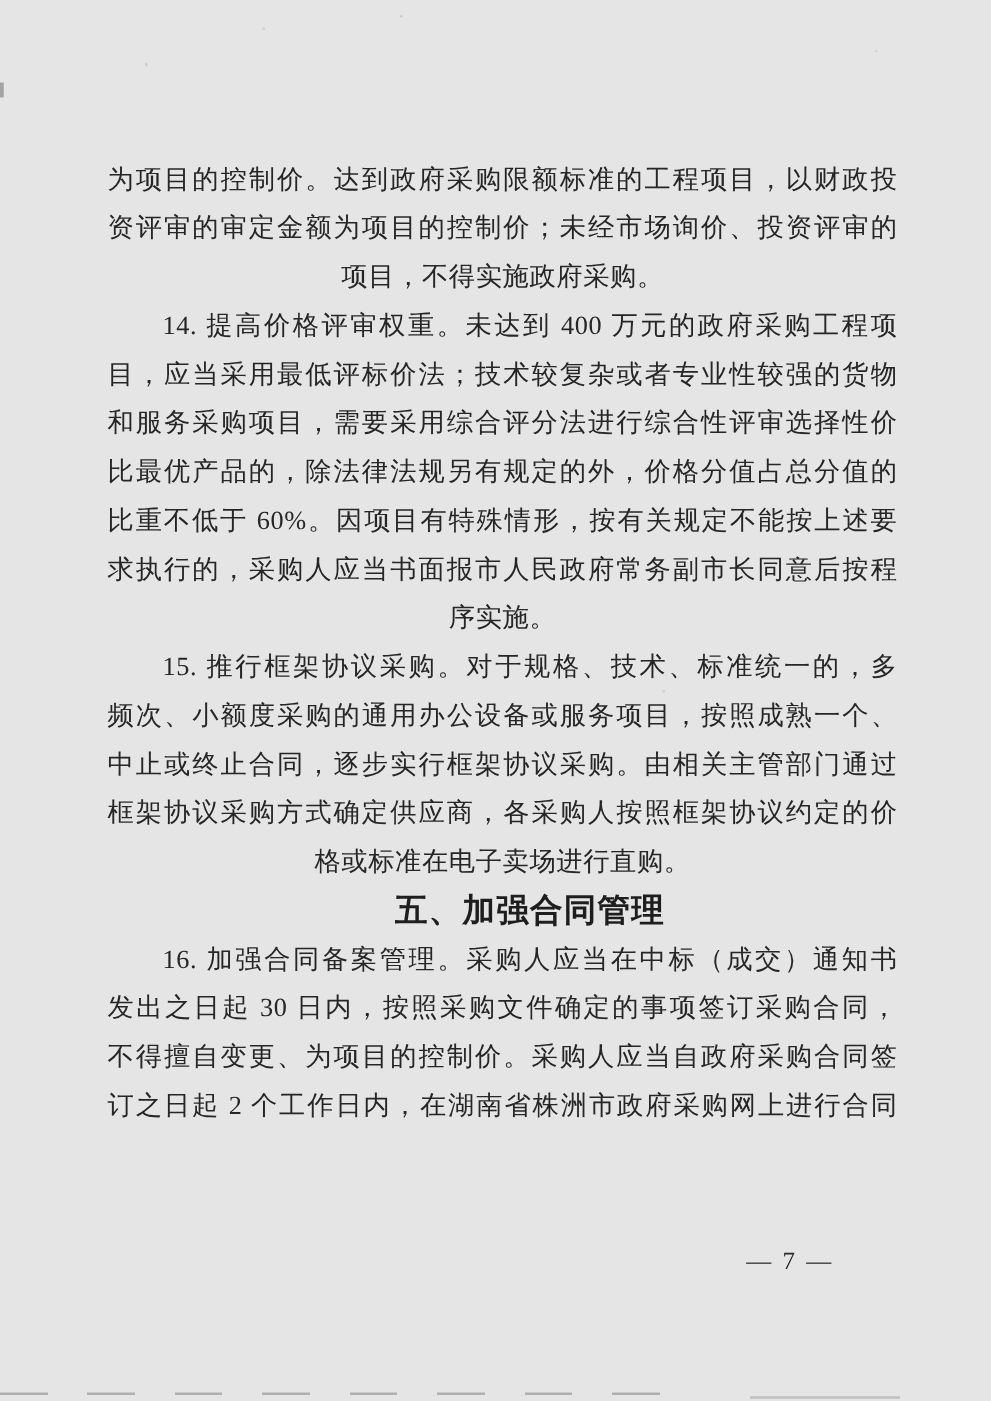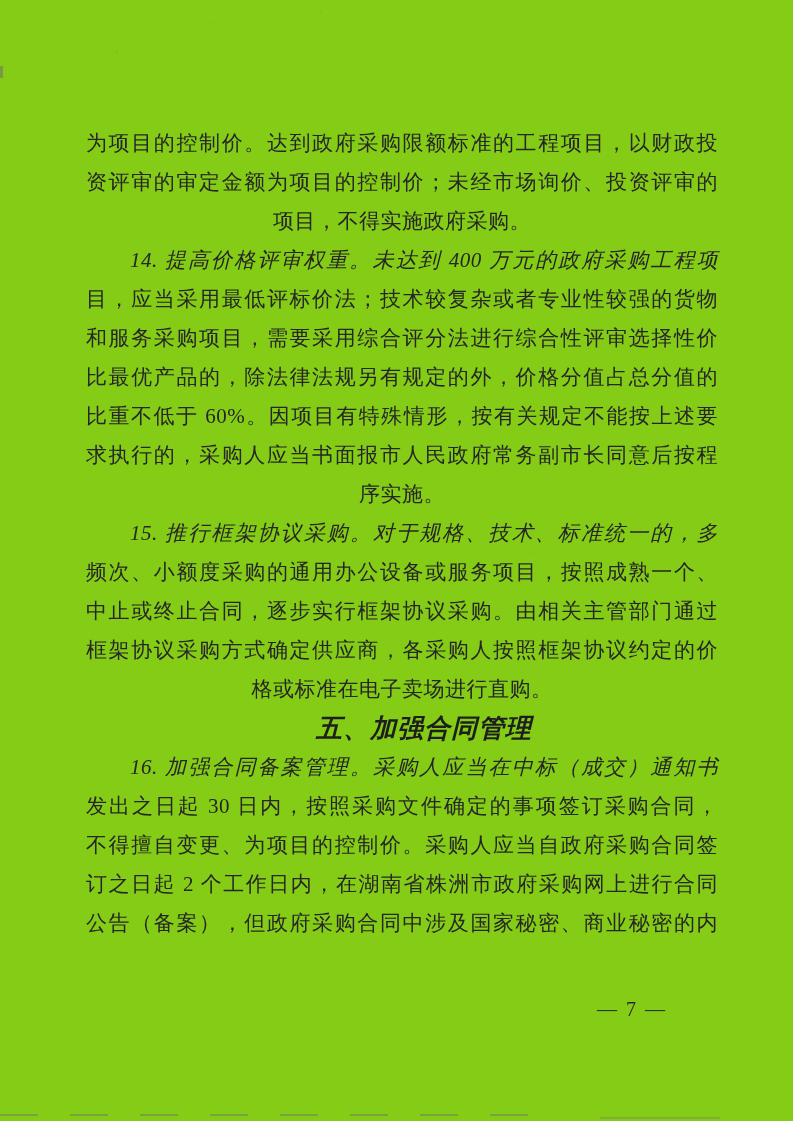--- a/index.html
+++ b/index.html
@@ -10,21 +10,21 @@
   body {
     width: 793px;
     height: 1121px;
     position: relative;
     overflow: hidden;
     font-family: "Liberation Serif", "DejaVu Serif", serif;
   }
   .page {
     position: absolute;
     inset: 0;
-    background: #84cc16;
+    background: #e5e5e5;
   }
   .text-block {
     position: absolute;
     left: 86px;
     top: 124px;
     width: 632px;
   }
   .line {
     height: 39px;
     line-height: 39px;
@@ -33,21 +33,20 @@
     text-align: center;
     letter-spacing: 0.5px;
   }
   .line.fill {
     text-align: justify;
     text-align-last: justify;
     text-justify: distribute;
   }
   .line.indent {
     text-indent: 44px;
-    font-style: italic;
   }
   .line.bold {
     font-weight: 700;
     font-family: "Liberation Sans", "DejaVu Sans", sans-serif;
     font-size: 26px;
     letter-spacing: 1px;
     color: #1e1e1e;
   }
   .page-number {
     position: absolute;
@@ -122,18 +121,17 @@
       <div class="line fill indent">15. 推行框架协议采购。对于规格、技术、标准统一的，多</div>
       <div class="line fill">频次、小额度采购的通用办公设备或服务项目，按照成熟一个、</div>
       <div class="line fill">中止或终止合同，逐步实行框架协议采购。由相关主管部门通过</div>
       <div class="line fill">框架协议采购方式确定供应商，各采购人按照框架协议约定的价</div>
       <div class="line">格或标准在电子卖场进行直购。</div>
       <div class="line indent bold">五、加强合同管理</div>
       <div class="line fill indent">16. 加强合同备案管理。采购人应当在中标（成交）通知书</div>
       <div class="line fill">发出之日起 30 日内，按照采购文件确定的事项签订采购合同，</div>
       <div class="line fill">不得擅自变更、为项目的控制价。采购人应当自政府采购合同签</div>
       <div class="line fill">订之日起 2 个工作日内，在湖南省株洲市政府采购网上进行合同</div>
-      <div class="line fill">公告（备案），但政府采购合同中涉及国家秘密、商业秘密的内</div>
     </main>
 
   <div class="page-number">— 7 —</div>
 
 </div>
 
 </body></html>

